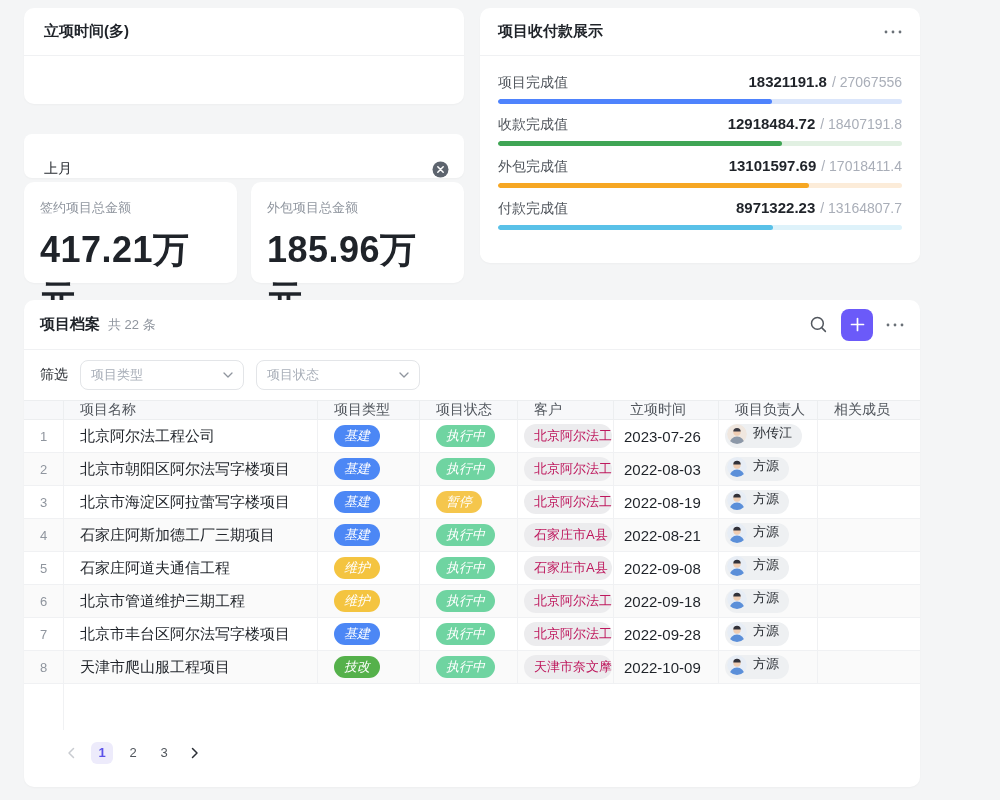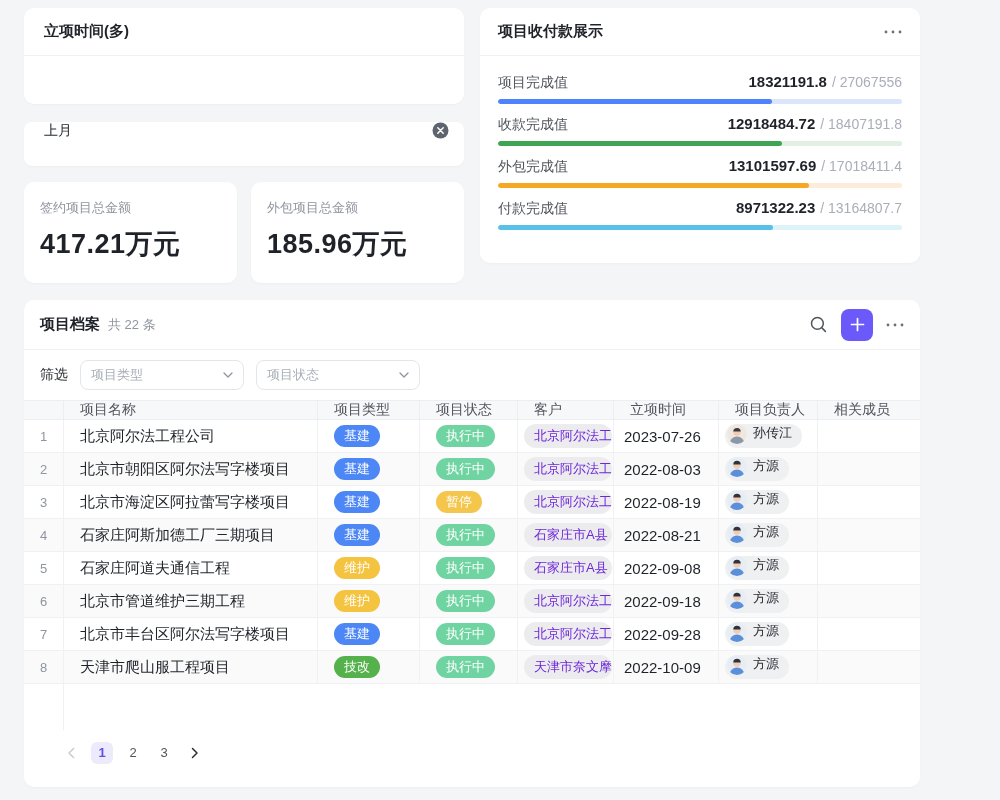--- a/index.html
+++ b/index.html
@@ -6,28 +6,28 @@
   html,body { width:1000px; height:800px; }
   body { font-family:"Liberation Sans","DejaVu Sans",sans-serif; background:#f4f5f6; color:#1f2329; }
   .page { position:relative; width:1000px; height:800px; background:#f4f5f6; overflow:hidden; }
   .card { position:absolute; background:#fff; border-radius:10px; box-shadow:0 1px 2px rgba(31,35,41,.03); }
 
   
   .card-shortcuts { left:24px; top:8px; width:440px; height:96px; }
   .card-header { height:48px; display:flex; align-items:center; padding:0 20px; border-bottom:1px solid #f0f1f3; font-size:15px; font-weight:700; }
 
   
-  .card-chip { left:24px; top:122px; width:440px; height:44px; border-radius:8px; display:flex; align-items:flex-start; padding:0 15px 0 20px; font-size:14px; }
+  .card-chip { left:24px; top:134px; width:440px; height:44px; border-radius:8px; display:flex; align-items:flex-end; padding:0 15px 0 20px; font-size:14px; }
   .chip-close { margin-left:auto; width:17px; height:17px; cursor:pointer; display:flex; }
 
   
   .card-metric { top:182px; width:213px; height:101px; padding:17px 16px 0; }
   .metric-0 { left:24px; } .metric-1 { left:251px; }
   .metric-label { font-size:13px; color:#8f959e; }
-  .metric-value { margin-top:9px; font-size:27px; font-weight:700; letter-spacing:.5px; }
+  .metric-value { margin-top:9px; font-size:36px; font-weight:700; letter-spacing:.5px; }
 
   
   .card-payments { left:480px; top:8px; width:440px; height:255px; }
   .card-payments .card-header { padding:0 18px; }
   .dots-icon { margin-left:auto; display:flex; align-items:center; }
   .p-body { padding:6px 18px 0; }
   .p-row { margin-top:11px; }
   .p-line { display:flex; align-items:baseline; }
   .p-label { font-size:14px; color:#51565d; }
   .p-val { margin-left:auto; font-size:15px; font-weight:700; color:#1f2329; }
@@ -52,22 +52,22 @@
   .thead { height:20px; background:#f7f8fa; border-top:1px solid #eceef0; border-bottom:1px solid #eceef0; }
   .th { font-size:14px; color:#51565d; display:flex; align-items:center; padding-left:16px; border-right:1px solid #eceef0; overflow:hidden; white-space:nowrap; }
   .th:last-child { border-right:none; }
   .trow { height:33px; border-bottom:1px solid #f0f1f3; background:#fff; cursor:pointer; }
   .trow.even { background:#fafafa; }
   .td { display:flex; align-items:center; border-right:1px solid #f0f1f3; overflow:hidden; white-space:nowrap; }
   .td:last-child { border-right:none; }
   .td-num { justify-content:center; font-size:13px; color:#8f959e; }
   .td-name { padding-left:16px; font-size:15px; }
   .td-date { padding-left:10px; font-size:15px; }
-  .pill { height:22px; border-radius:11px; padding:0 10px; display:flex; align-items:center; font-size:13px; color:#fff; margin-left:16px; }
-  .pill-gray { height:24px; border-radius:12px; padding:0 10px; background:#ececee; color:#6d28d9; font-size:13px; display:flex; align-items:center; margin-left:6px; max-width:88px; overflow:hidden; white-space:nowrap; }
+  .pill { height:22px; border-radius:11px; padding:0 10px; display:flex; align-items:center; font-size:13px; color:#fff; margin-left:16px;font-style:italic; }
+  .pill-gray { height:24px; border-radius:12px; padding:0 10px; background:#ececee; color:#be185d; font-size:13px; display:flex; align-items:center; margin-left:6px; max-width:88px; overflow:hidden; white-space:nowrap; }
   .owner { height:24px; border-radius:12px; background:#eef0f2; display:flex; align-items:flex-start; gap:6px; padding:0 10px 0 2px; margin-left:6px; font-size:13px; color:#2a2e34; }
   .avatar { width:20px; height:20px; border-radius:50%; overflow:hidden; flex:none; }
 
   .t-empty { height:46px; }
   .t-empty .td { height:100%; border-bottom:none; }
 
   .t-pagination { height:45px; display:flex; align-items:center; padding-left:36px; gap:9px; }
   .pg-arrow { width:22px; height:22px; display:flex; align-items:center; justify-content:center; cursor:pointer; background:none; border:none; }
   .pg-num { min-width:22px; height:22px; border-radius:6px; display:flex; align-items:center; justify-content:center; font-size:13px; color:#51565d; cursor:pointer; background:none; border:none; }
   .pg-num.active { font-weight:700; }

